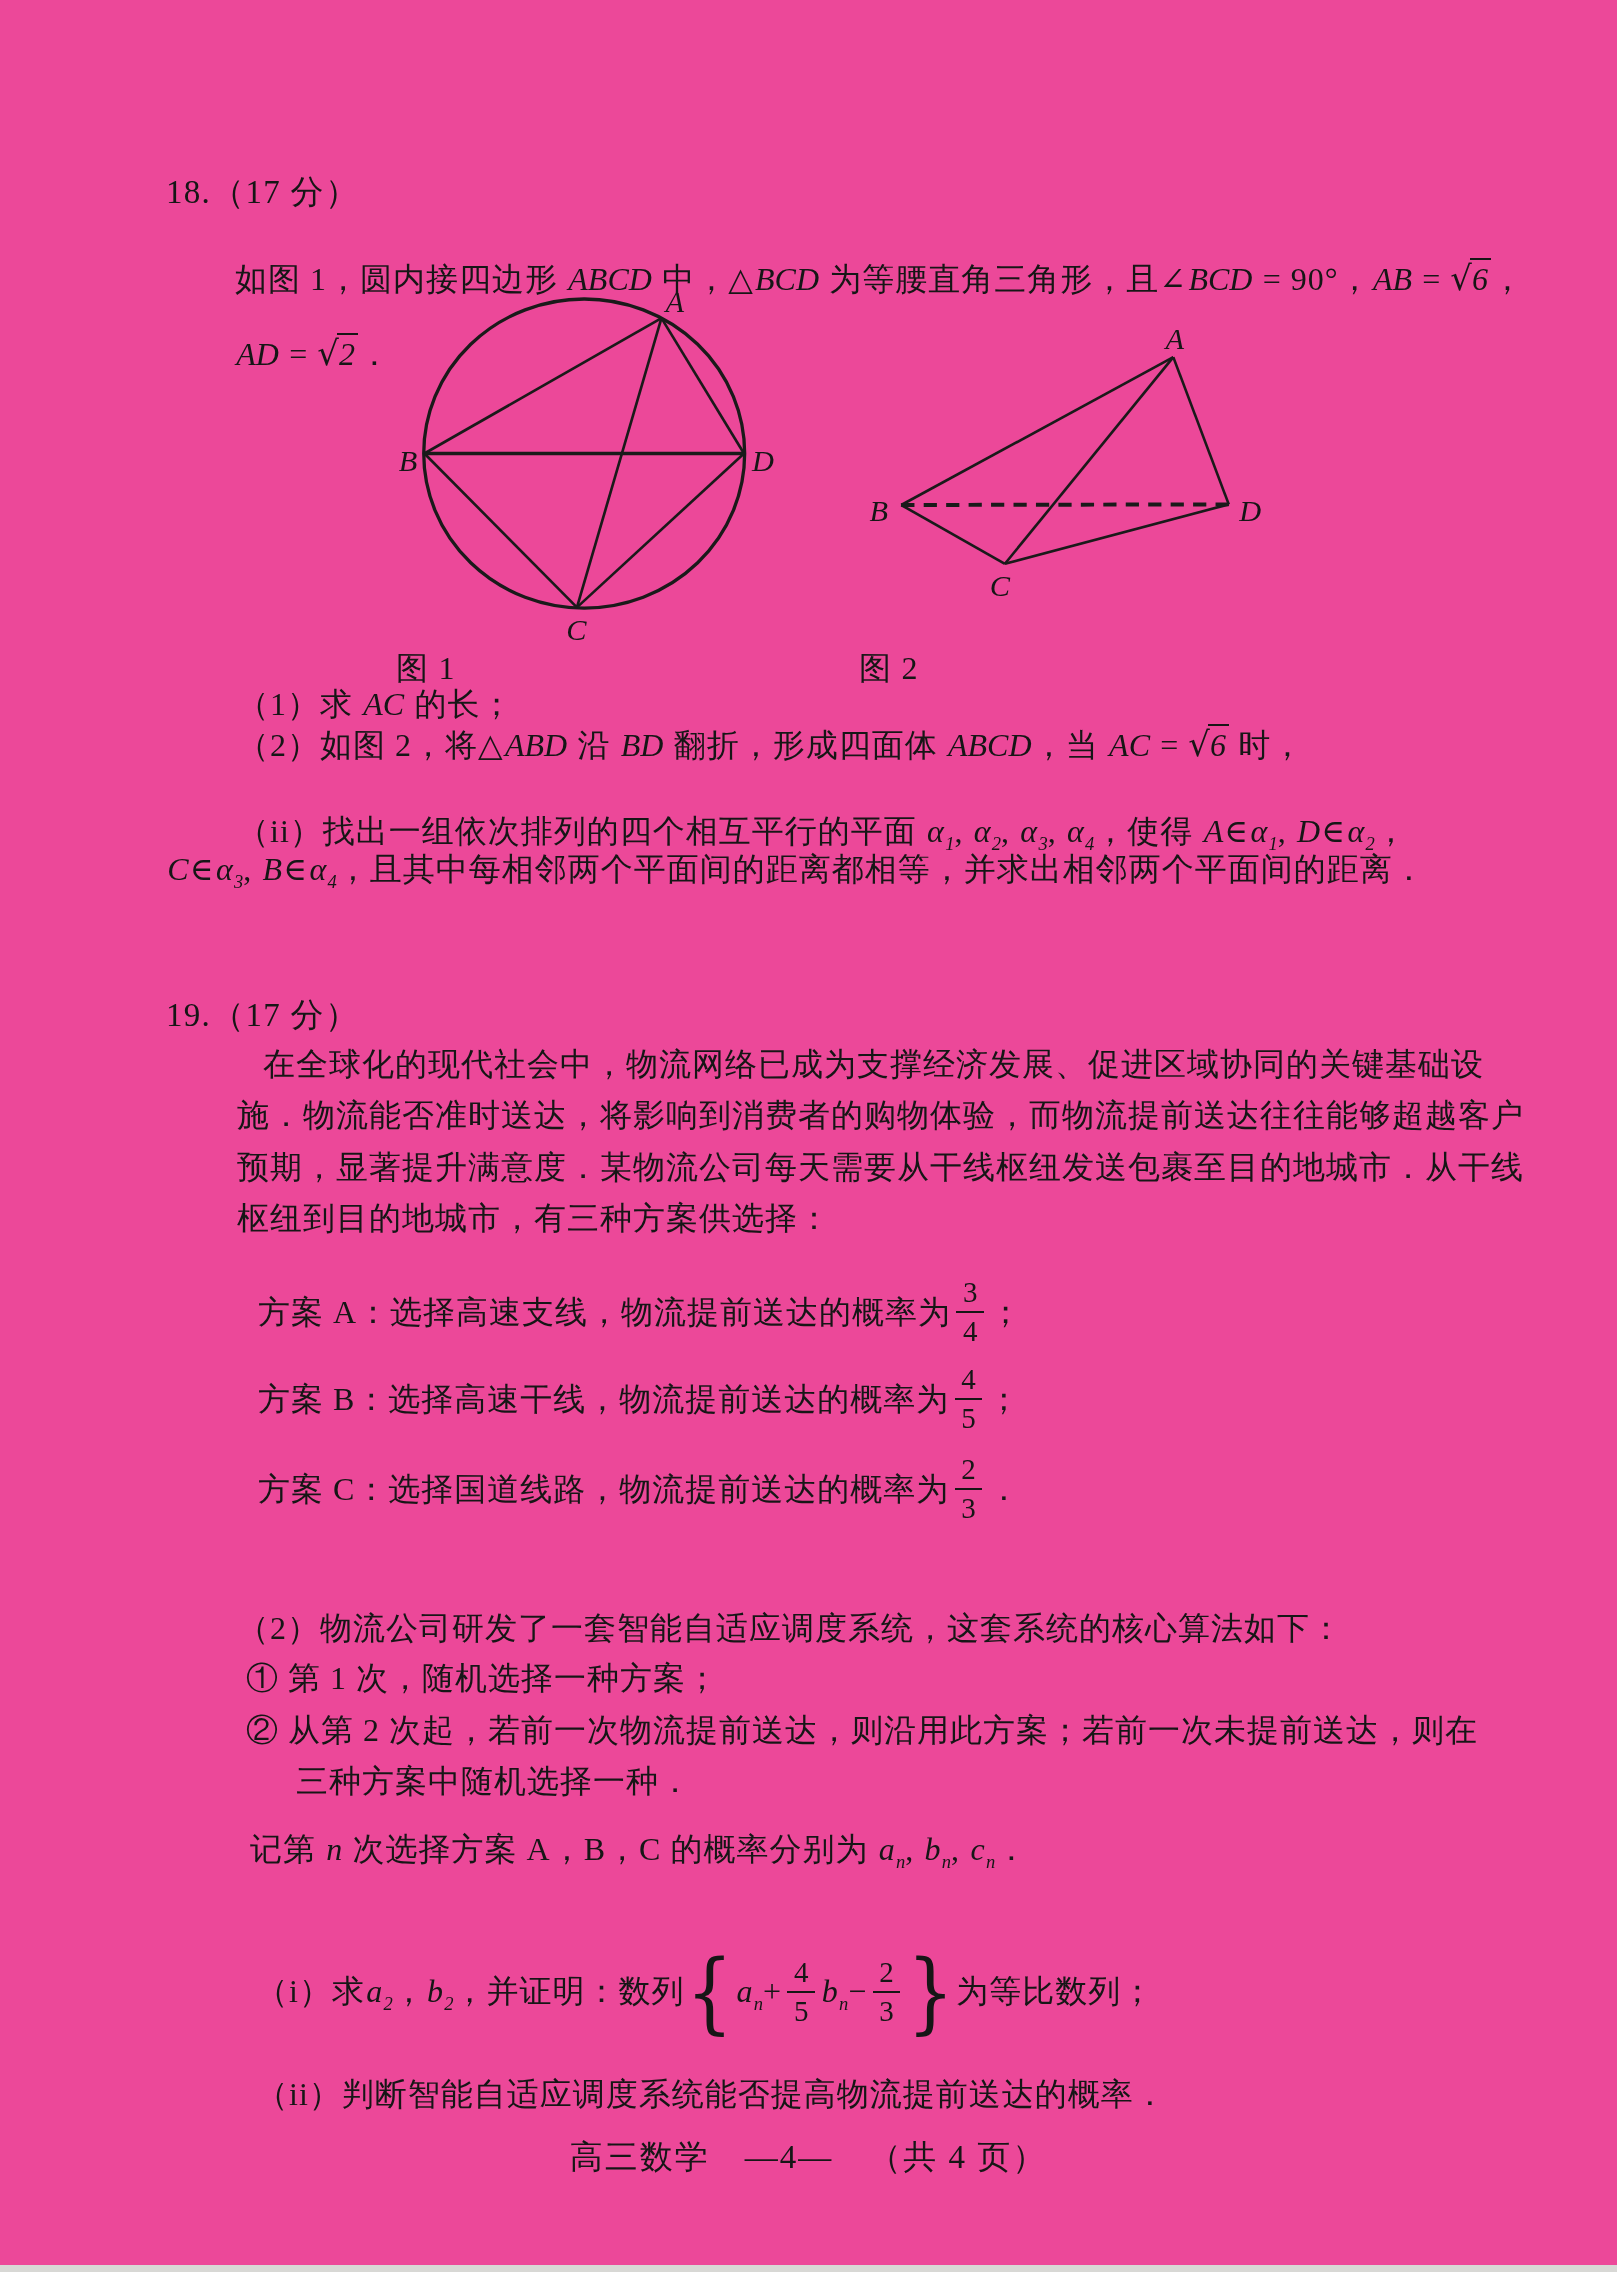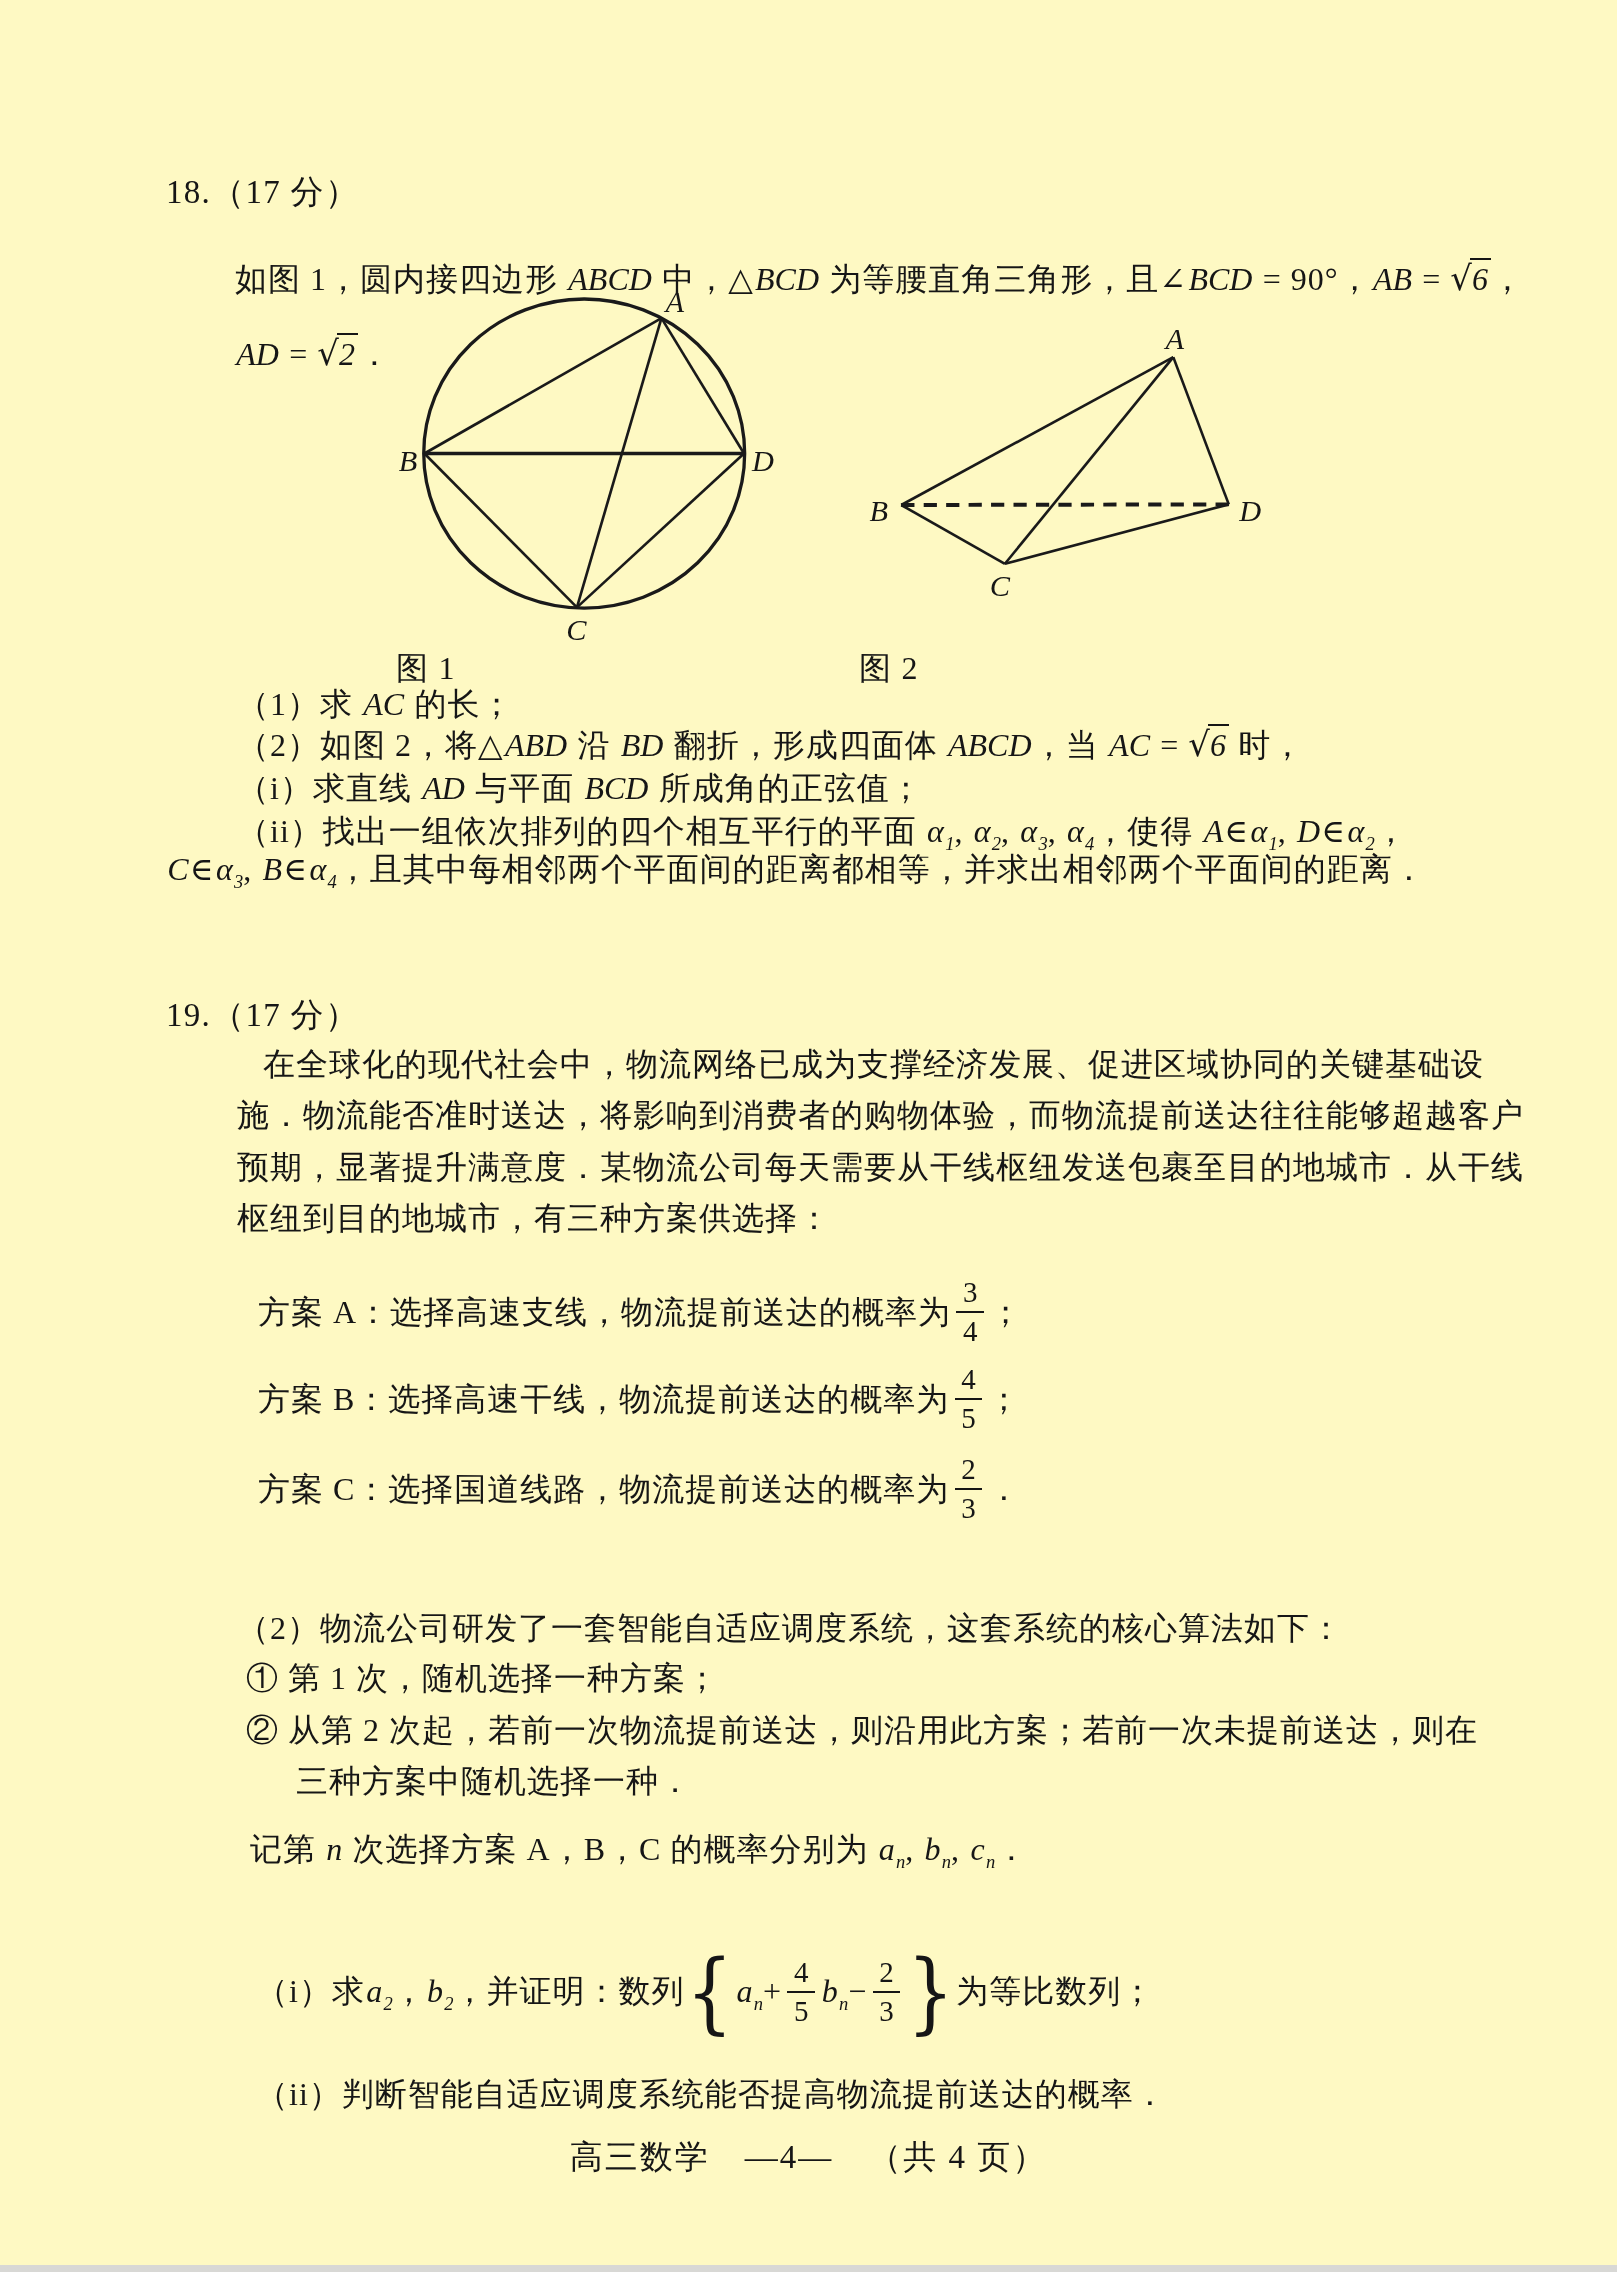--- a/index.html
+++ b/index.html
@@ -1,17 +1,17 @@
 <!DOCTYPE html>
 <html style="font-size:10.6px"><head>
 <meta charset="utf-8">
 <style>
   html,body{margin:0;padding:0;background:#e8e8e6;}
   .page{
-    position:relative;width:1617px;height:2273px;background:#fef9c3;
+    position:relative;width:1617px;height:2273px;background:#ec4899;
     font-family:"Liberation Serif","DejaVu Serif",serif;color:#161616;overflow:hidden;
   }
   .line{
     position:absolute;white-space:nowrap;font-size:32px;line-height:41px;letter-spacing:1px;
   }
   .hdr{font-size:33px;letter-spacing:1.3px;}
   .flexline{display:flex;align-items:center;}
   .mi{font-style:italic;font-family:"Liberation Serif","DejaVu Serif",serif;letter-spacing:0;padding:0 1.3px;}
   .vv{white-space:nowrap;letter-spacing:0;text-align:center;}
   .vv sub{font-size:18.5px;font-style:italic;vertical-align:-8px;line-height:0;}
@@ -64,21 +64,20 @@
     <line x1="64" y1="336" x2="560" y2="335" stroke-width="6" stroke-dasharray="20 14"></line>
     <text class="vlab" x="464" y="100">A</text>
     <text class="vlab" x="16" y="360">B</text>
     <text class="vlab" x="576" y="360">D</text>
     <text class="vlab" x="198" y="474">C</text>
   </svg>
   <div class="caption" style="left:859px;top:647px;width:449px">图 2</div>
 
   <div class="line" style="left:237px;top:684px"><span>（1）求 </span><span class="mi">AC</span><span> 的长；</span></div>
   <div class="line" style="left:237px;top:724px"><span>（2）如图 2，将△</span><span class="mi">ABD</span><span> 沿 </span><span class="mi">BD</span><span> 翻折，形成四面体 </span><span class="mi">ABCD</span><span>，当 </span><span class="mi">AC</span><span> = </span><span class="sqrt"><span class="rd">√</span><span class="rc">6</span></span><span> 时，</span></div>
-  <div class="line" style="left:237px;top:768px"><span>（i）求直线 </span><span class="mi">AD</span><span> 与平面 </span><span class="mi">BCD</span><span> 所成角的正弦值；</span></div>
   <div class="line" style="left:237px;top:811px"><span>（ii）找出一组依次排列的四个相互平行的平面 </span><span class="vv"><span class="mi">α</span><sub>1</sub></span><span>, </span><span class="vv"><span class="mi">α</span><sub>2</sub></span><span>, </span><span class="vv"><span class="mi">α</span><sub>3</sub></span><span>, </span><span class="vv"><span class="mi">α</span><sub>4</sub></span><span>，使得 </span><span class="mi">A</span><span>∈</span><span class="vv"><span class="mi">α</span><sub>1</sub></span><span>, </span><span class="mi">D</span><span>∈</span><span class="vv"><span class="mi">α</span><sub>2</sub></span><span>，</span></div>
   <div class="line" style="left:166px;top:849px"><span class="mi">C</span><span>∈</span><span class="vv"><span class="mi">α</span><sub>3</sub></span><span>, </span><span class="mi">B</span><span>∈</span><span class="vv"><span class="mi">α</span><sub>4</sub></span><span>，且其中每相邻两个平面间的距离都相等，并求出相邻两个平面间的距离．</span></div>
 
   <div class="line hdr" style="left:166px;top:995px">19.（17 分）</div>
   <div class="line" style="left:263px;top:1044px">在全球化的现代社会中，物流网络已成为支撑经济发展、促进区域协同的关键基础设</div>
   <div class="line" style="left:237px;top:1095px">施．物流能否准时送达，将影响到消费者的购物体验，而物流提前送达往往能够超越客户</div>
   <div class="line" style="left:237px;top:1198px">枢纽到目的地城市，有三种方案供选择：</div>
   <div class="line" style="left:237px;top:1147px">预期，显著提升满意度．某物流公司每天需要从干线枢纽发送包裹至目的地城市．从干线</div>
 
   <div class="line flexline" style="left:258px;top:1275px;height:74px">

